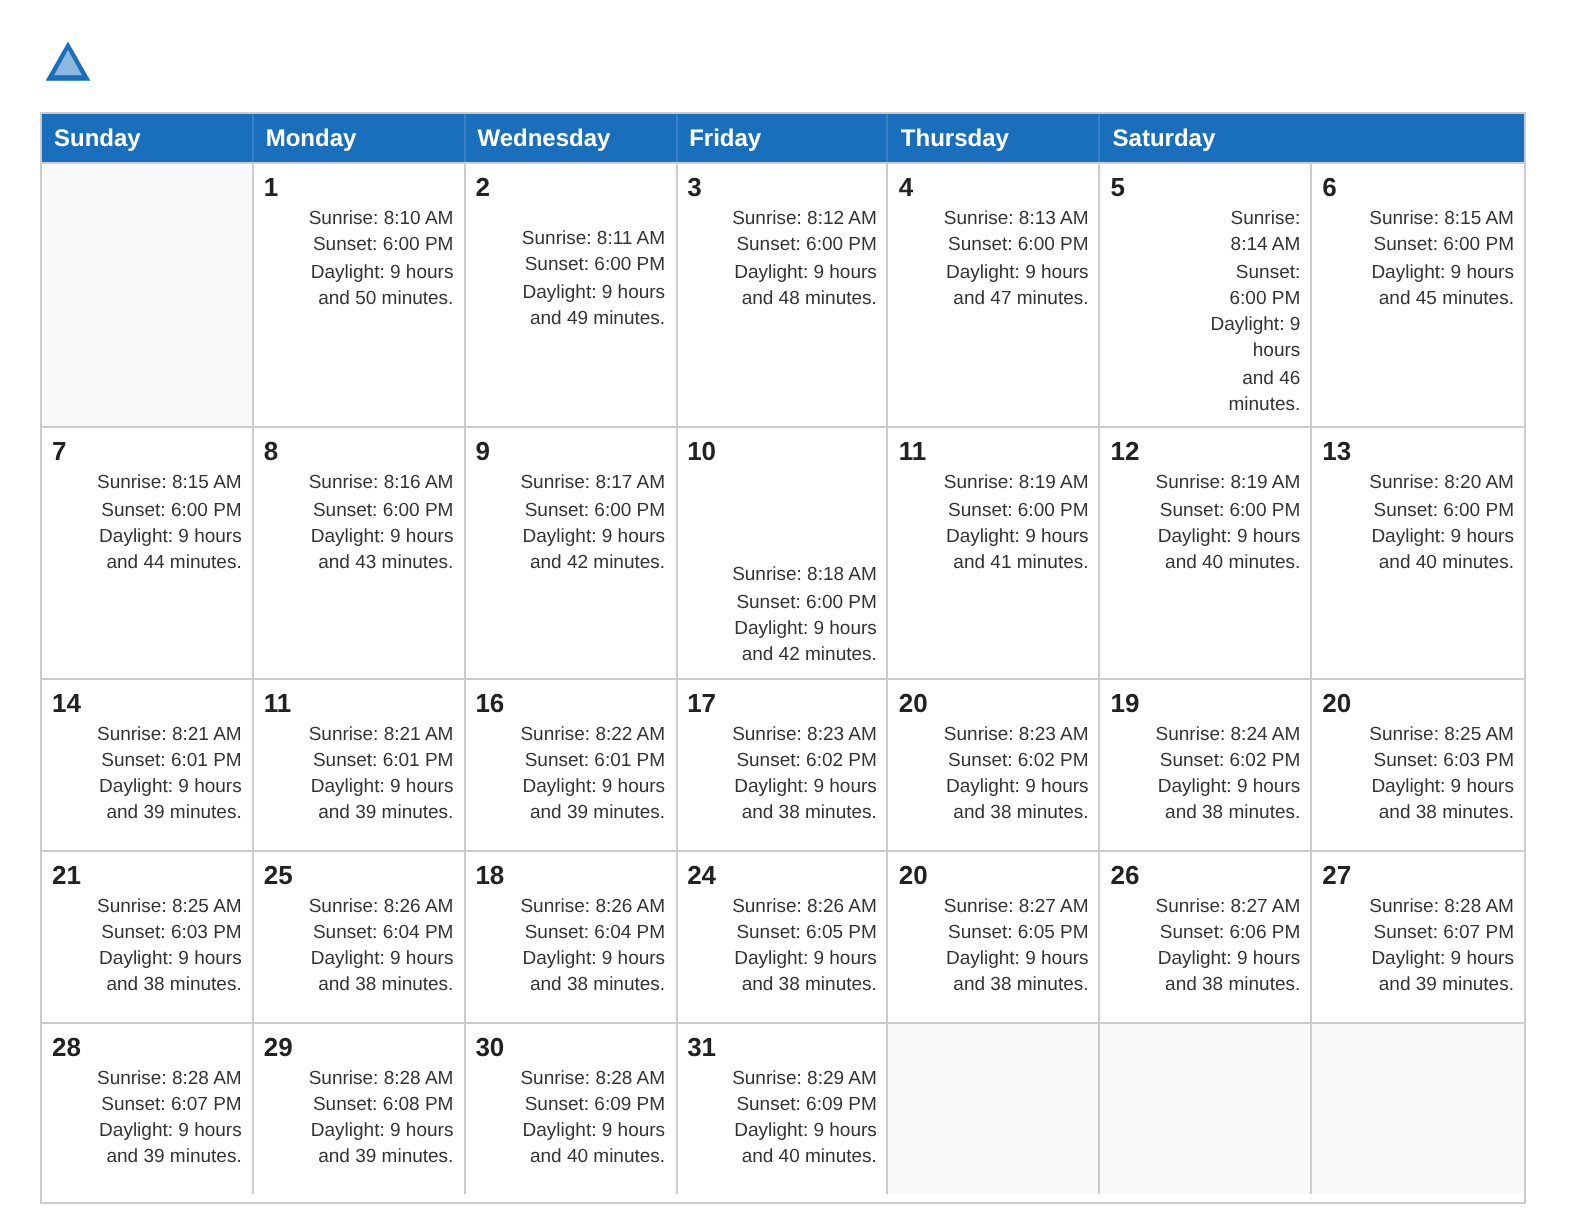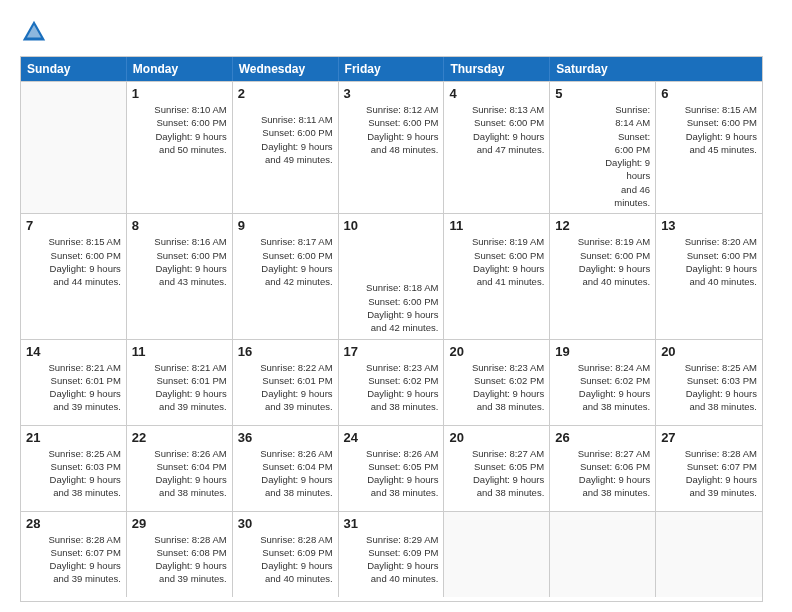--- a/index.html
+++ b/index.html
@@ -290,28 +290,28 @@
         </div>
         <div class="cal-row">
           <div class="cal-cell">
             <span class="day-num">21</span>
             <div class="day-info" style="white-space: pre-line;">Sunrise: 8:25 AM
 Sunset: 6:03 PM
 Daylight: 9 hours
 and 38 minutes.</div>
           </div>
           <div class="cal-cell">
-            <span class="day-num">22</span>
+            <span class="day-num">25</span>
             <div class="day-info" style="white-space: pre-line;">Sunrise: 8:26 AM
 Sunset: 6:04 PM
 Daylight: 9 hours
 and 38 minutes.</div>
           </div>
           <div class="cal-cell">
-            <span class="day-num">36</span>
+            <span class="day-num">18</span>
             <div class="day-info" style="white-space: pre-line;">Sunrise: 8:26 AM
 Sunset: 6:04 PM
 Daylight: 9 hours
 and 38 minutes.</div>
           </div>
           <div class="cal-cell">
             <span class="day-num">24</span>
             <div class="day-info" style="white-space: pre-line;">Sunrise: 8:26 AM
 Sunset: 6:05 PM
 Daylight: 9 hours

